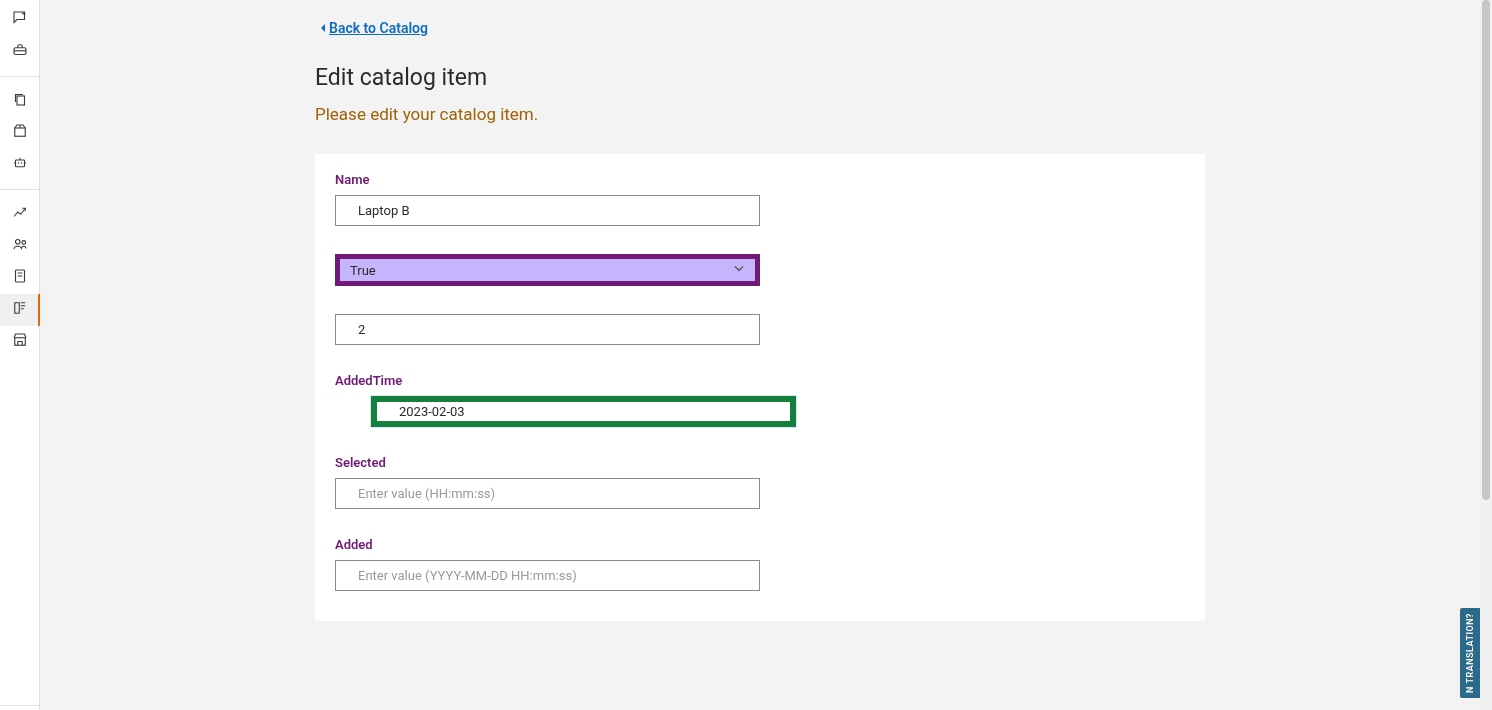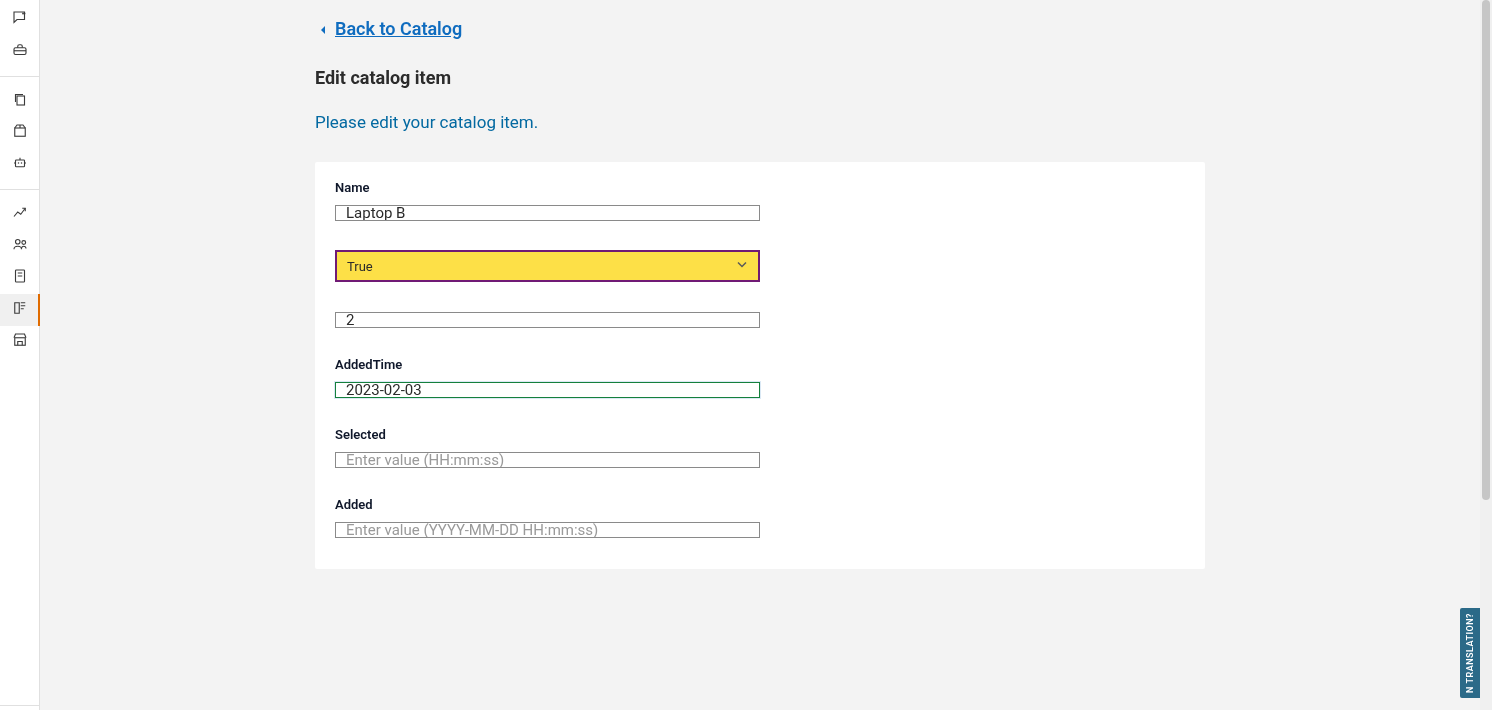--- a/index.html
+++ b/index.html
@@ -96,85 +96,86 @@
     }
     .content {
       max-width: 890px;
       margin: 0 0 0 275px;
       padding-top: 18px;
       padding-bottom: 40px;
     }
     .back-link {
       display: inline-flex;
       align-items: center;
-      gap: 6px;
+      gap: 0;
       color: #0f6cbf;
-      font-size: 18px;
+      font-size: 14px;
       font-weight: 600;
       text-decoration: underline;
       cursor: pointer;
       margin-bottom: 28px;
       margin-left: 4px;
     }
     .back-link svg {
       width: 10px;
       height: 10px;
     }
     .page-title {
-      font-size: 18px;
-      font-weight: 700;
+      font-size: 23px;
+      font-weight: 400;
       color: #2b2b2b;
-      margin-bottom: 24px;
+      margin-bottom: 13px;
     }
     .page-subtitle {
       font-size: 17px;
       font-weight: 400;
-      color: #0369a1;
+      color: #a16207;
       margin-bottom: 30px;
     }
     .form-card {
       background: #ffffff;
       padding: 18px 20px 30px 20px;
       border-radius: 2px;
     }
     .form-field {
       margin-bottom: 28px;
       max-width: 425px;
     }
     .form-label {
       display: block;
       font-size: 13px;
       font-weight: 600;
-      color: #0f172a;
+      color: #701a75;
       margin-bottom: 8px;
     }
     .form-input {
       width: 100%;
-      height: 16px;
-      padding: 0 10px;
+      height: 31px;
+      padding: 0 22px;
       border: 1px solid #8a8a8a;
       background: #ffffff;
-      font-size: 15px;
+      font-size: 13px;
       color: #2b2b2b;
       font-family: inherit;
       outline: none;
     }
     .form-input.focused {
-      border: 1px solid #15803d;
+      border: 6px solid #15803d;
       box-shadow: 0 0 0 1px rgba(15,108,191,0.15);
+      margin-left: 36px;
     }
     .form-input::placeholder {
       color: #9a9a9a;
     }
     .form-select {
       width: 100%;
       height: 32px;
       padding: 0 30px 0 10px;
-      border: 2px solid #701a75;
-      background: #fde047;
+      border: 5px solid #701a75;
+      background: #c4b5fd;
       font-size: 13px;
       color: #2b2b2b;
       font-family: inherit;
       position: relative;
       display: flex;
       align-items: center;
       cursor: pointer;
     }
     .select-chevron {
       position: absolute;

